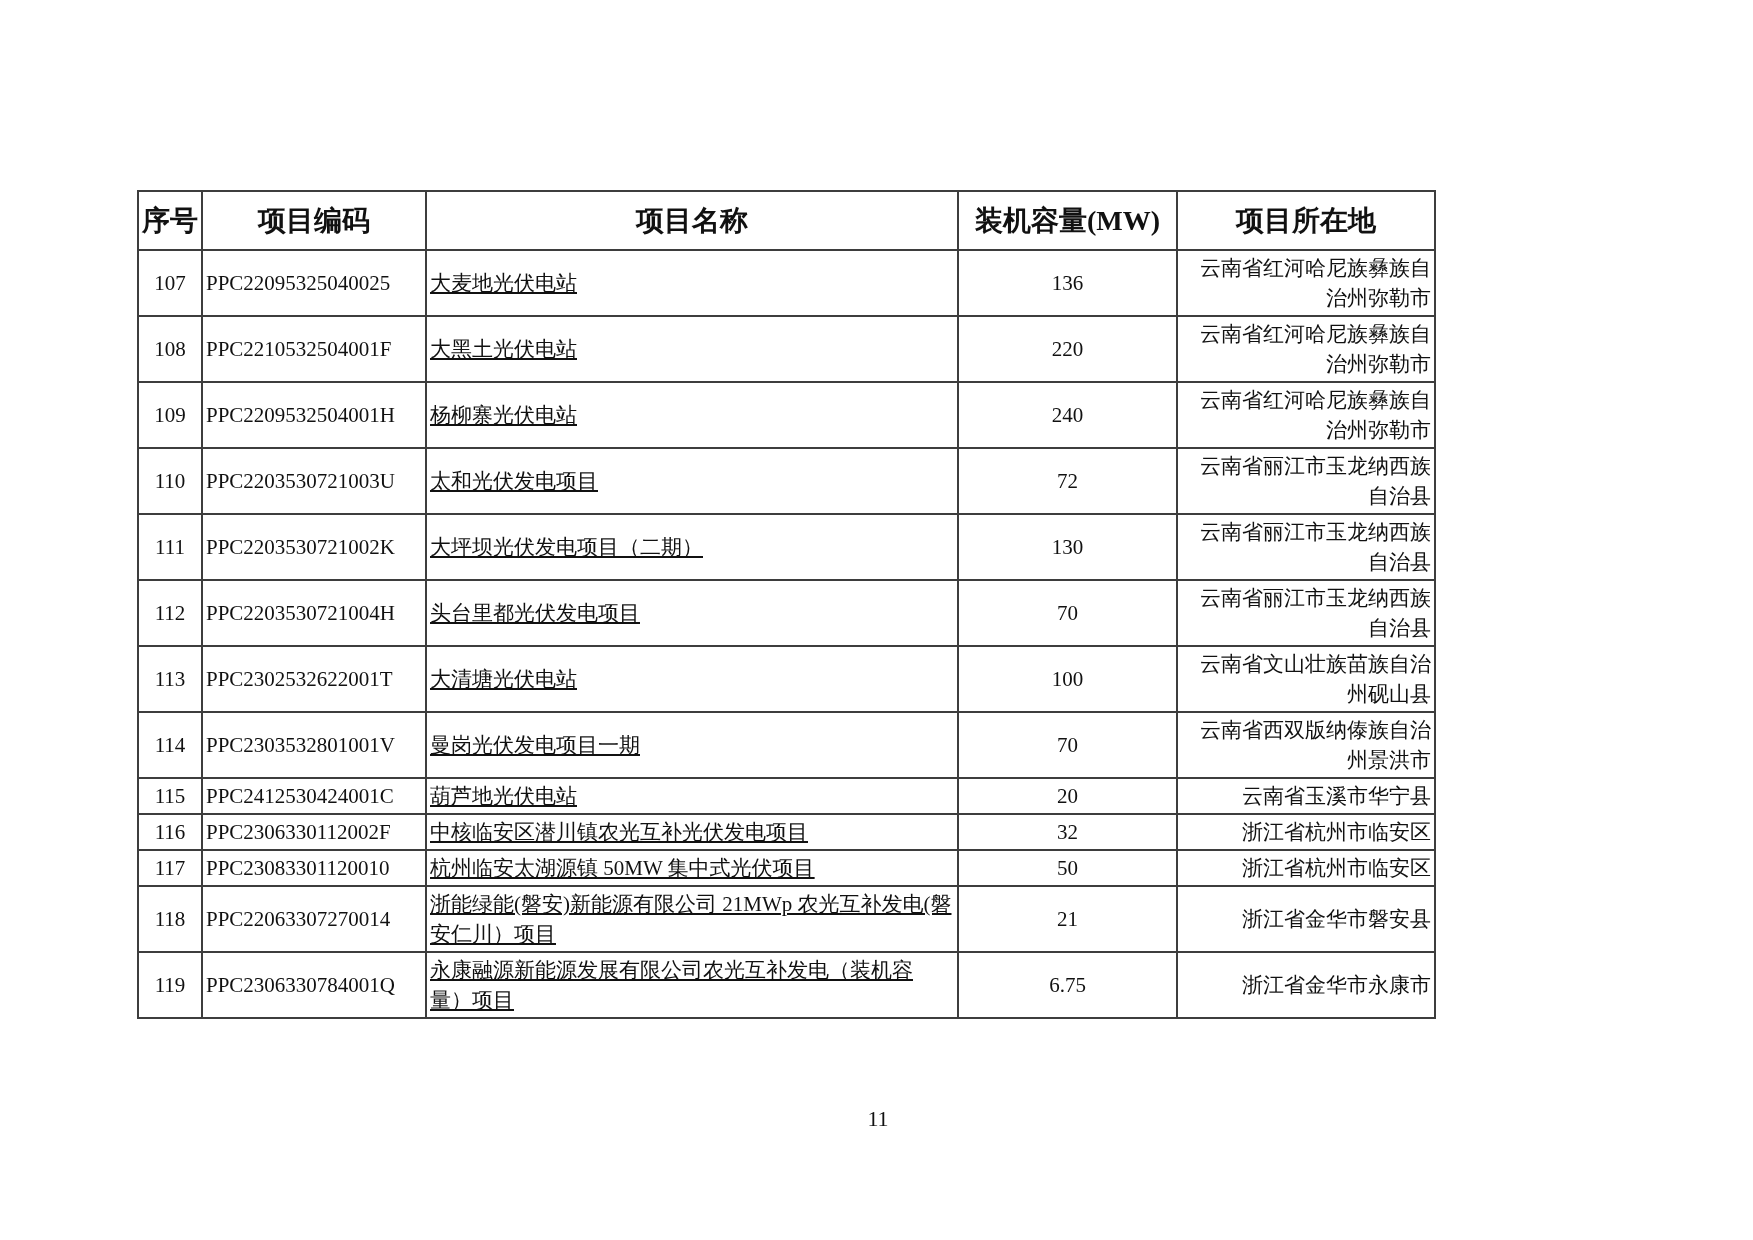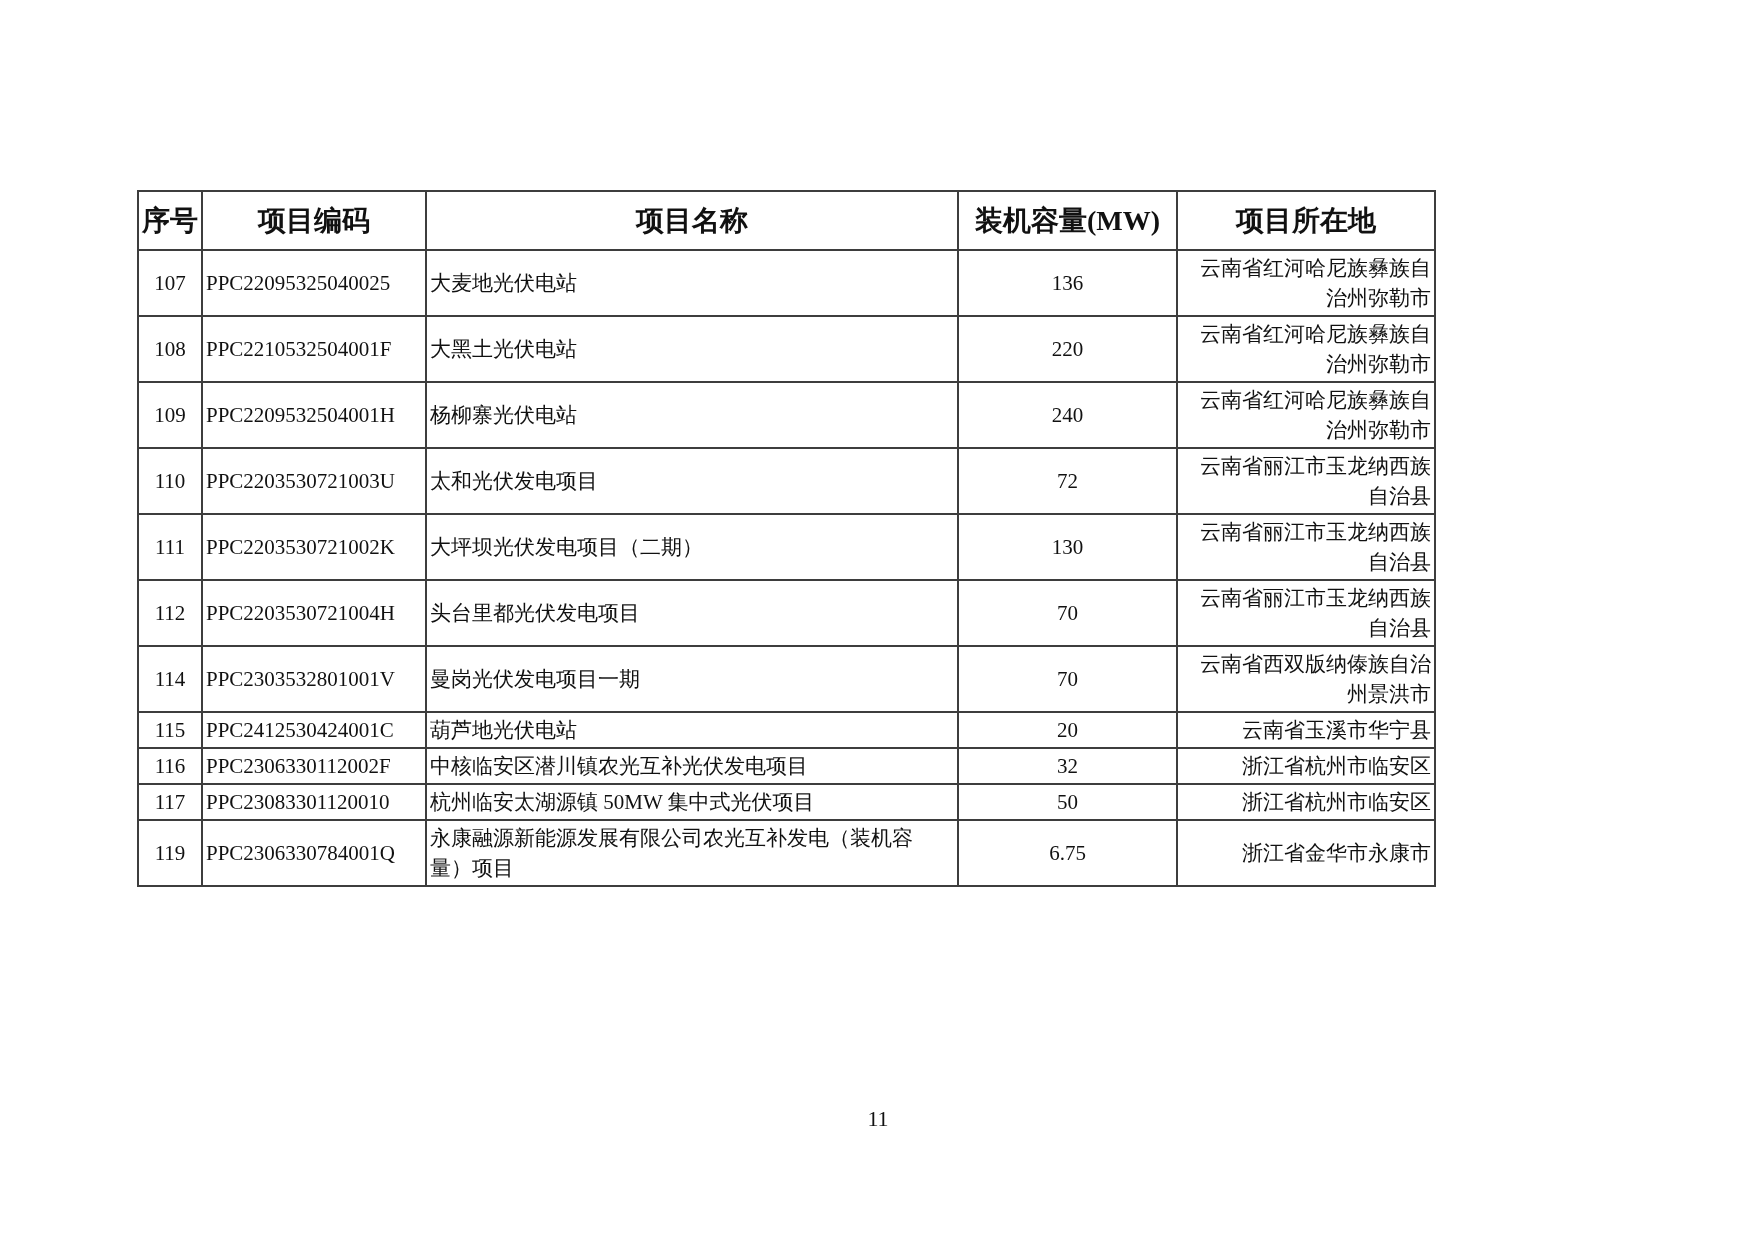--- a/index.html
+++ b/index.html
@@ -53,20 +53,21 @@
   .col-code {
     text-align: left;
     font-size: 22px;
     letter-spacing: 0px;
     white-space: nowrap;
   }
   .col-name {
     text-align: left;
     padding-left: 5px;
     padding-right: 4px;
+    text-decoration: underline;
   }
   .col-location {
     text-align: right;
     padding-left: 6px;
     padding-right: 6px;
   }
   .page-number {
     position: absolute;
     top: 1106px;
     left: 878px;
@@ -132,20 +133,27 @@
         <td class="col-location">云南省丽江市玉龙纳西族自治县</td>
       </tr>
       <tr>
         <td class="col-no">112</td>
         <td class="col-code">PPC2203530721004H</td>
         <td class="col-name">头台里都光伏发电项目</td>
         <td class="col-capacity">70</td>
         <td class="col-location">云南省丽江市玉龙纳西族自治县</td>
       </tr>
       <tr>
+        <td class="col-no">113</td>
+        <td class="col-code">PPC2302532622001T</td>
+        <td class="col-name">大清塘光伏电站</td>
+        <td class="col-capacity">100</td>
+        <td class="col-location">云南省文山壮族苗族自治州砚山县</td>
+      </tr>
+      <tr>
         <td class="col-no">114</td>
         <td class="col-code">PPC2303532801001V</td>
         <td class="col-name">曼岗光伏发电项目一期</td>
         <td class="col-capacity">70</td>
         <td class="col-location">云南省西双版纳傣族自治州景洪市</td>
       </tr>
       <tr>
         <td class="col-no">115</td>
         <td class="col-code">PPC2412530424001C</td>
         <td class="col-name">葫芦地光伏电站</td>
@@ -160,20 +168,27 @@
         <td class="col-location">浙江省杭州市临安区</td>
       </tr>
       <tr>
         <td class="col-no">117</td>
         <td class="col-code">PPC23083301120010</td>
         <td class="col-name">杭州临安太湖源镇 50MW 集中式光伏项目</td>
         <td class="col-capacity">50</td>
         <td class="col-location">浙江省杭州市临安区</td>
       </tr>
       <tr>
+        <td class="col-no">118</td>
+        <td class="col-code">PPC22063307270014</td>
+        <td class="col-name">浙能绿能(磐安)新能源有限公司 21MWp 农光互补发电(磐安仁川）项目</td>
+        <td class="col-capacity">21</td>
+        <td class="col-location">浙江省金华市磐安县</td>
+      </tr>
+      <tr>
         <td class="col-no">119</td>
         <td class="col-code">PPC2306330784001Q</td>
         <td class="col-name">永康融源新能源发展有限公司农光互补发电（装机容量）项目</td>
         <td class="col-capacity">6.75</td>
         <td class="col-location">浙江省金华市永康市</td>
       </tr>
     </tbody>
 </table>
 
 <div class="page-number">11</div>

